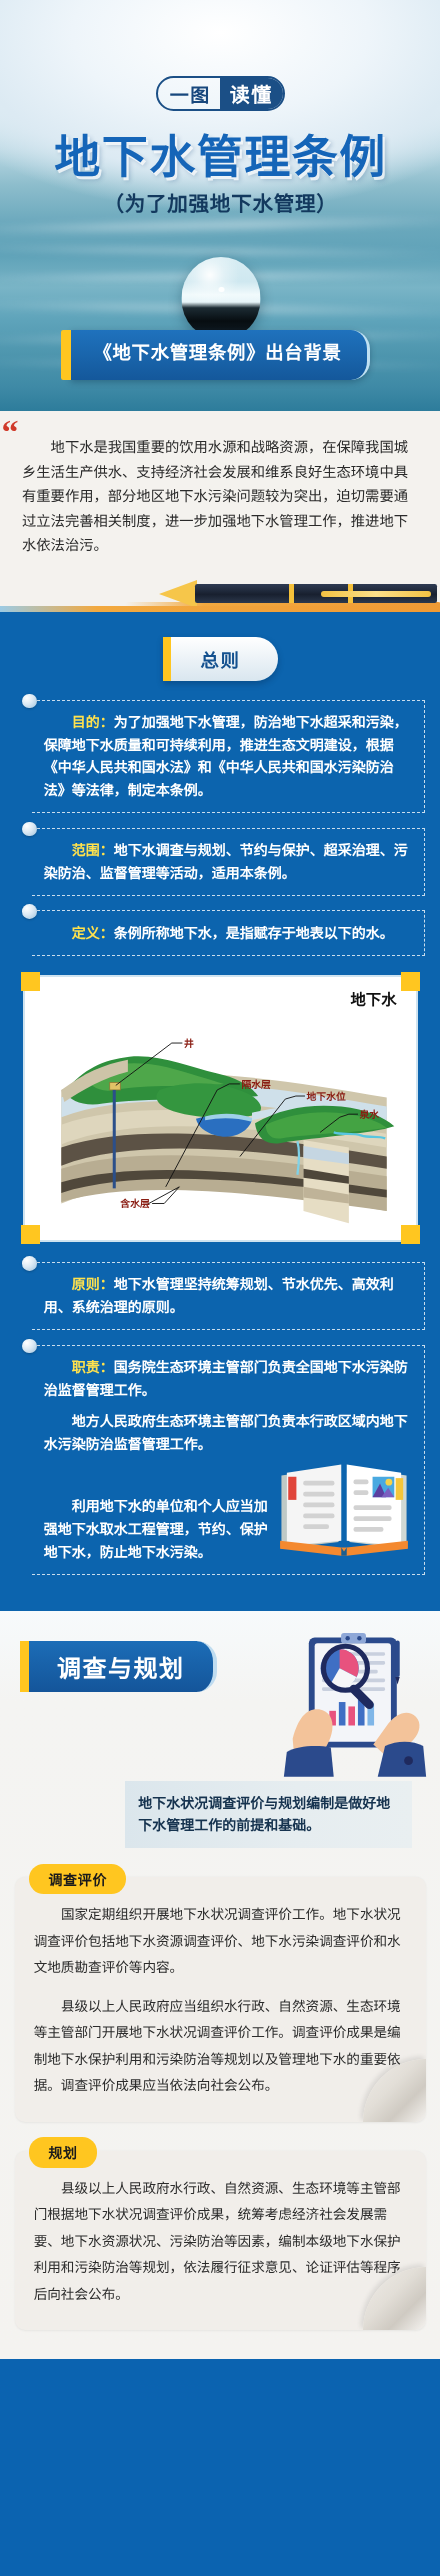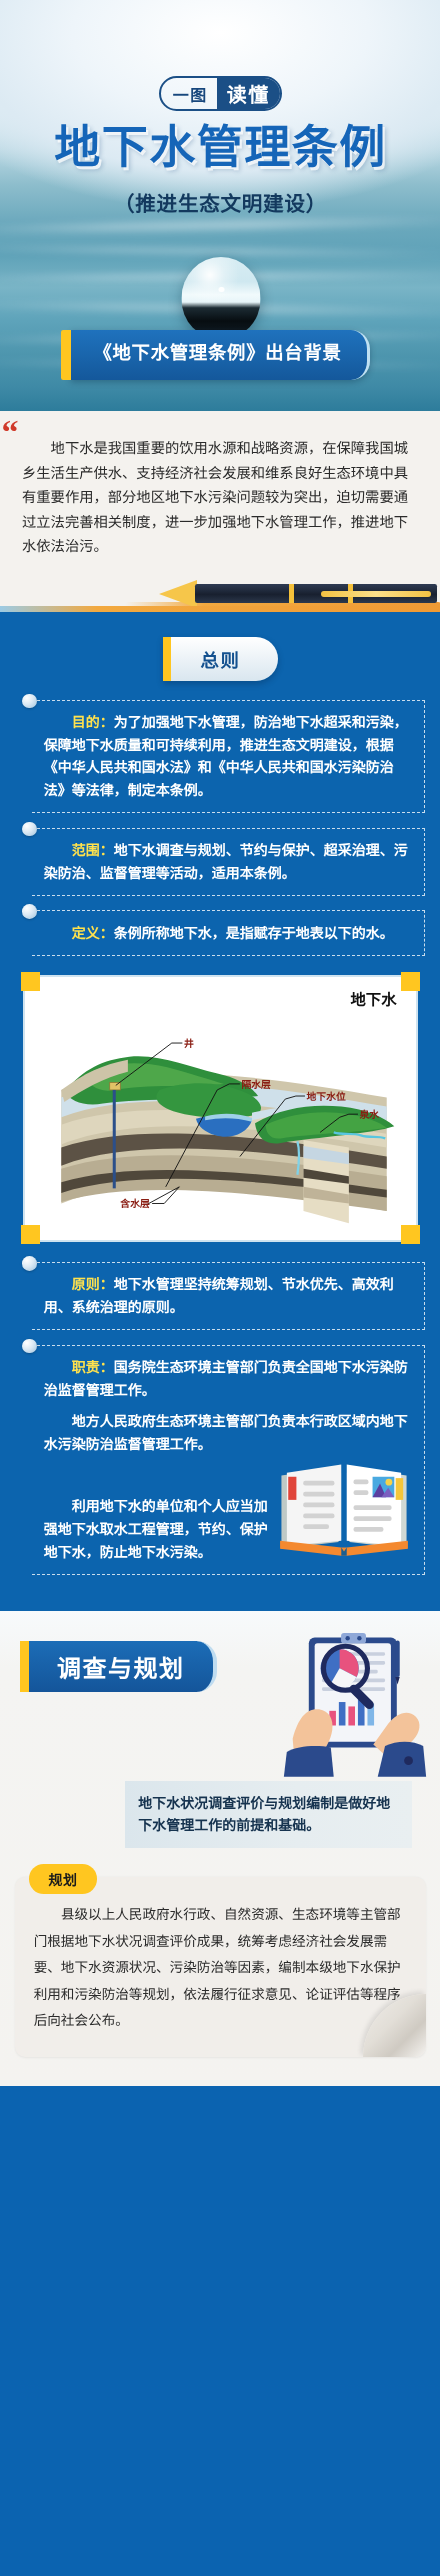--- a/index.html
+++ b/index.html
@@ -40,30 +40,30 @@
   .r5 { top: 334px; transform: rotate(-.6deg); opacity: .5; height: 7.3px; }
   .r6 { top: 361px; transform: rotate(.4deg); opacity: .38; height: 5.9px; }
 
   .badge-wrap { position: absolute; top: 76px; left: 0; right: 0; text-align: center; }
   .badge {
     display: inline-flex; align-items: stretch;
     border: 2.2px solid #1b4f86; border-radius: 19px; overflow: hidden;
     background: transparent; height: 35px;
   }
   .badge-left {
-    color: #17477d; font-size: 16px; font-weight: bold; letter-spacing: 1.5px;
+    color: #17477d; font-size: 19px; font-weight: bold; letter-spacing: 1.5px;
     padding: 0 8.8px 0 11.8px; display: flex; align-items: center;
   }
   .badge-right {
     background: #1b4f86; color: #ffffff; font-size: 20px; font-weight: bold; letter-spacing: 1.5px;
     padding: 0 10.3px; display: flex; align-items: center;
   }
 
   .hero-title {
-    position: absolute; top: 110px; left: 0; right: 0; text-align: center;
+    position: absolute; top: 120px; left: 0; right: 0; text-align: center;
     font-size: 46px; font-weight: bold; color: #1565b8; letter-spacing: 1.5px;
     text-shadow: 2.2px 2.9px 0 rgba(255,255,255,.75), 3.7px 4.4px 4.4px rgba(30,80,130,.25);
   }
   .hero-sub {
     position: absolute; top: 187px; left: 0; right: 0; text-align: center;
     font-size: 20.6px; font-weight: bold; color: #13395e; letter-spacing: 0.7px;
   }
 
   
   .droplet {
@@ -102,20 +102,21 @@
 
   
   .bg-card {
     background: #f4f2ee;
     padding: 25px 22px 13.2px 22px;
     position: relative;
   }
   .bg-card p {
     font-size: 14.3px; line-height: 1.72; color: #2a2a2a; text-indent: 2em;
     font-weight: 500;
+    font-family: Liberation Mono, monospace;
   }
   .quote-mark {
     position:absolute; left: 1.5px; top: 4.4px; font-size: 34px; color:#d03a2a;
     font-weight: bold; font-family:"Liberation Serif", serif; line-height: 1;
   }
   
   .pen-strip { position: relative; height: 40px; background: #f4f2ee; overflow: hidden; }
   .pen-body {
     position:absolute; right: 4.4px; bottom: 8.8px; width: 242px; height: 19px;
     background: linear-gradient(180deg,#2e3b52 0%,#18202f 55%,#2c384c 100%);
@@ -237,21 +238,21 @@
     <div class="ripple r6"></div>
 
     <div class="badge-wrap">
       <div class="badge">
         <span class="badge-left">一图</span>
         <span class="badge-right">读懂</span>
       </div>
     </div>
 
     <div class="hero-title">地下水管理条例</div>
-    <div class="hero-sub">（推进生态文明建设）</div>
+    <div class="hero-sub">（为了加强地下水管理）</div>
 
     <div class="droplet"></div>
     <div class="droplet-splash"></div>
 
     <div class="pill-row">
       <div class="pill">《地下水管理条例》出台背景</div>
     </div>
   </div>
 
   <div class="bg-card">
@@ -455,20 +456,28 @@
           <path d="M12,166 C26,158 52,156 72,160 L76,200 L8,200 Z" fill="#2b4a8c"></path>
           <path d="M150,128 C162,112 178,108 188,118 C196,126 194,140 184,150 C174,160 160,168 152,176 L130,156 Z" fill="#f3c39a"></path>
           <path d="M146,158 C162,150 184,150 198,158 L202,200 L136,200 Z" fill="#2b4a8c"></path>
           <circle cx="178" cy="178" r="6" fill="#1f2a5e"></circle>
         </svg>
       </div>
     </div>
 
     <div class="intro-band">地下水状况调查评价与规划编制是做好地下水管理工作的前提和基础。</div>
 
+    <div class="card">
+      <span class="card-tag">调查评价</span>
+      <div class="card-body">
+        <p>国家定期组织开展地下水状况调查评价工作。地下水状况调查评价包括地下水资源调查评价、地下水污染调查评价和水文地质勘查评价等内容。</p>
+        <p>县级以上人民政府应当组织水行政、自然资源、生态环境等主管部门开展地下水状况调查评价工作。调查评价成果是编制地下水保护利用和污染防治等规划以及管理地下水的重要依据。调查评价成果应当依法向社会公布。</p>
+        <span class="curl"></span>
+      </div>
+    </div>
 
     <div class="card">
       <span class="card-tag">规划</span>
       <div class="card-body">
         <p>县级以上人民政府水行政、自然资源、生态环境等主管部门根据地下水状况调查评价成果，统筹考虑经济社会发展需要、地下水资源状况、污染防治等因素，编制本级地下水保护利用和污染防治等规划，依法履行征求意见、论证评估等程序后向社会公布。</p>
         <span class="curl"></span>
       </div>
     </div>
 
   </div>

